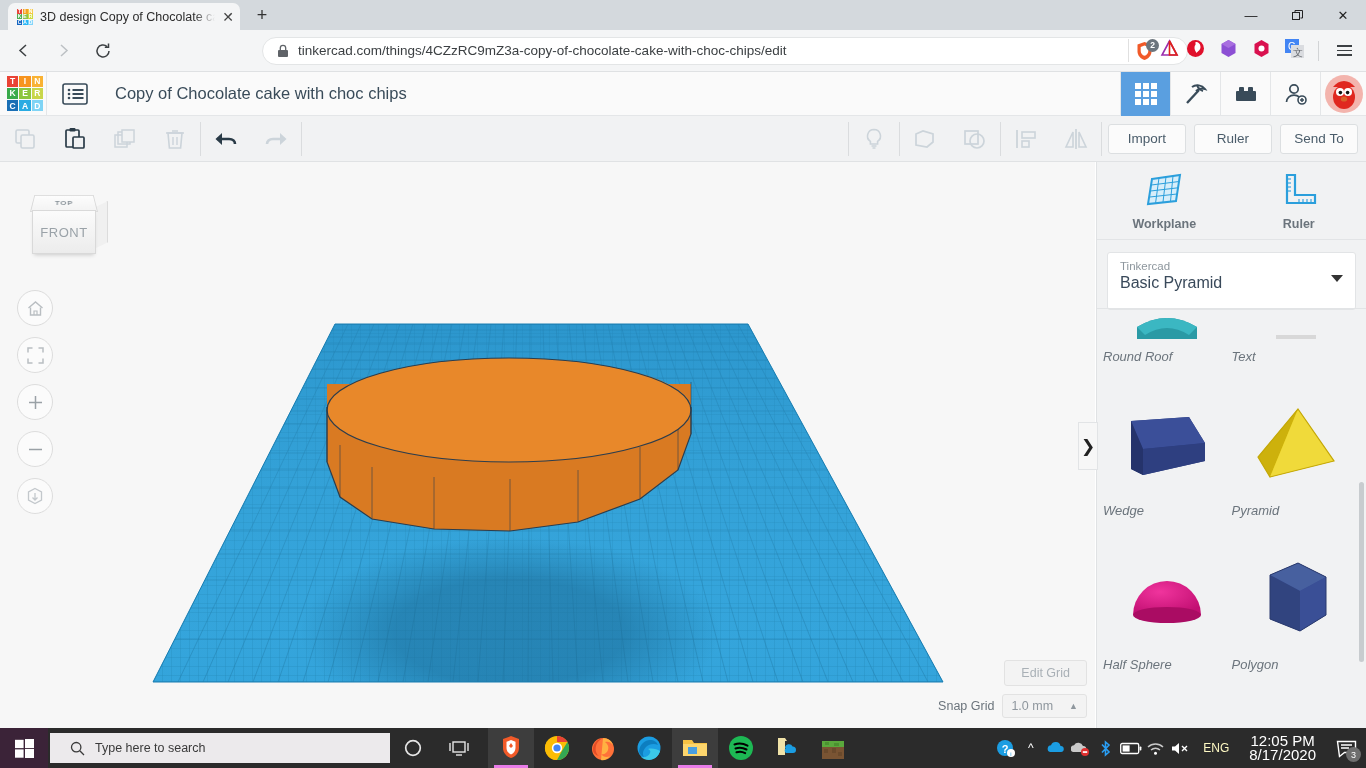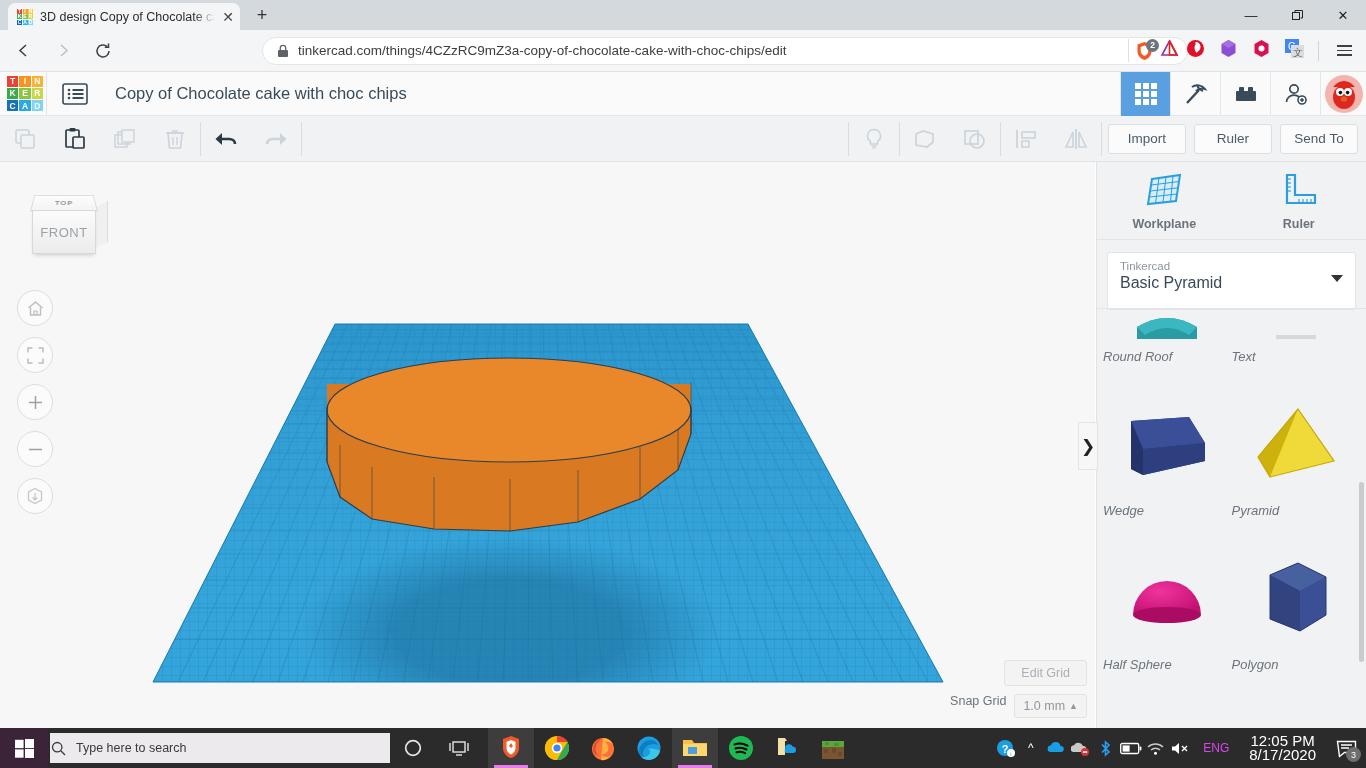--- a/index.html
+++ b/index.html
@@ -148,26 +148,26 @@
     cursor: pointer;
   }
 
   .grid-controls { position: absolute; right: 8px; bottom: 10px;
     display: flex; flex-direction: column; align-items: flex-end; gap: 8px; }
   .edit-grid-btn {
     height: 26px; padding: 0 16px; background: #f3f3f3; border: 1px solid #e2e2e2;
     border-radius: 3px; font-size: 12.5px; color: #a9b0b6; cursor: pointer;
     display: flex; align-items: center; font-family: "Liberation Sans", sans-serif;
   }
-  .snap-row { display: flex; align-items: flex-start; gap: 8px; }
+  .snap-row { display: flex; align-items: center; gap: 8px; }
   .snap-label { font-size: 12.5px; color: #6b747c; }
   .snap-select {
     height: 24px; padding: 0 8px; background: #f3f3f3; border: 1px solid #e2e2e2;
     border-radius: 3px; font-size: 12.5px; color: #8f979e; cursor: pointer;
-    display: flex; align-items: center; gap: 4px;
+    display: flex; align-items: center; gap: 16px;
   }
 
   .panel-collapse {
     position: absolute; left: 1078px; top: 422px; width: 20px; height: 48px;
     background: #f7f7f7; border: 1px solid #e2e4e6;
     display: flex; align-items: center; justify-content: center;
     font-size: 17px; color: #222; cursor: pointer; z-index: 6;
   }
 
   
@@ -202,35 +202,35 @@
     background: #c8cccf; border-radius: 3px; }
   .rp-divider { position: absolute; left: 0; right: 0; top: 146px; height: 1px; background: #e2e4e6; }
 
   
   .taskbar { position: absolute; left: 0; bottom: 0; width: 1366px; height: 40px;
     background: #2b2b2b; display: flex; align-items: center; }
   .tb-start { width: 48px; height: 40px; background: #3b2338; display: flex;
     align-items: center; justify-content: center; cursor: pointer; }
   .tb-search {
     width: 340px; height: 30px; background: #eceaec; margin-left: 2px;
-    display: flex; align-items: center; padding-left: 1px; gap: 10px; cursor: text;
+    display: flex; align-items: center; padding-left: 20px; gap: 10px; cursor: text;
   }
   .tb-search span { font-size: 12.5px; color: #3a3a3a; }
   .tb-sysicon { width: 46px; height: 40px; display: flex; align-items: center;
     justify-content: center; cursor: pointer; }
   .tb-apps { display: flex; align-items: center; margin-left: 6px; }
   .tb-app { width: 46px; height: 40px; display: flex; align-items: center;
     justify-content: center; position: relative; cursor: pointer; }
   .tb-app.active { background: #3d3d3d; }
   .tb-app.active::after { content: ""; position: absolute; bottom: 0; left: 6px; right: 6px;
     height: 3px; background: #e87ce8; }
   .tray { position: absolute; right: 0; height: 40px; display: flex; align-items: center; gap: 0; }
   .tray-ico { width: 25px; height: 40px; display: flex; align-items: center;
     justify-content: center; cursor: pointer; }
-  .tray-lang { font-size: 12px; color: #d946ef; padding: 0 10px; cursor: pointer; }
+  .tray-lang { font-size: 12px; color: #fef9c3; padding: 0 10px; cursor: pointer; }
   .tray-clock { display: flex; flex-direction: column; align-items: center;
     font-size: 15px; color: #fff; line-height: 14px; padding: 0 10px; cursor: pointer; }
   .tray-notif { width: 40px; height: 40px; display: flex; align-items: center;
     justify-content: center; position: relative; cursor: pointer; }
   .notif-badge {
     position: absolute; right: 5px; bottom: 6px; width: 15px; height: 15px;
     background: #6e6e6e; color: #fff; border-radius: 50%; font-size: 9px;
     display: flex; align-items: center; justify-content: center;
   }
 </style>

